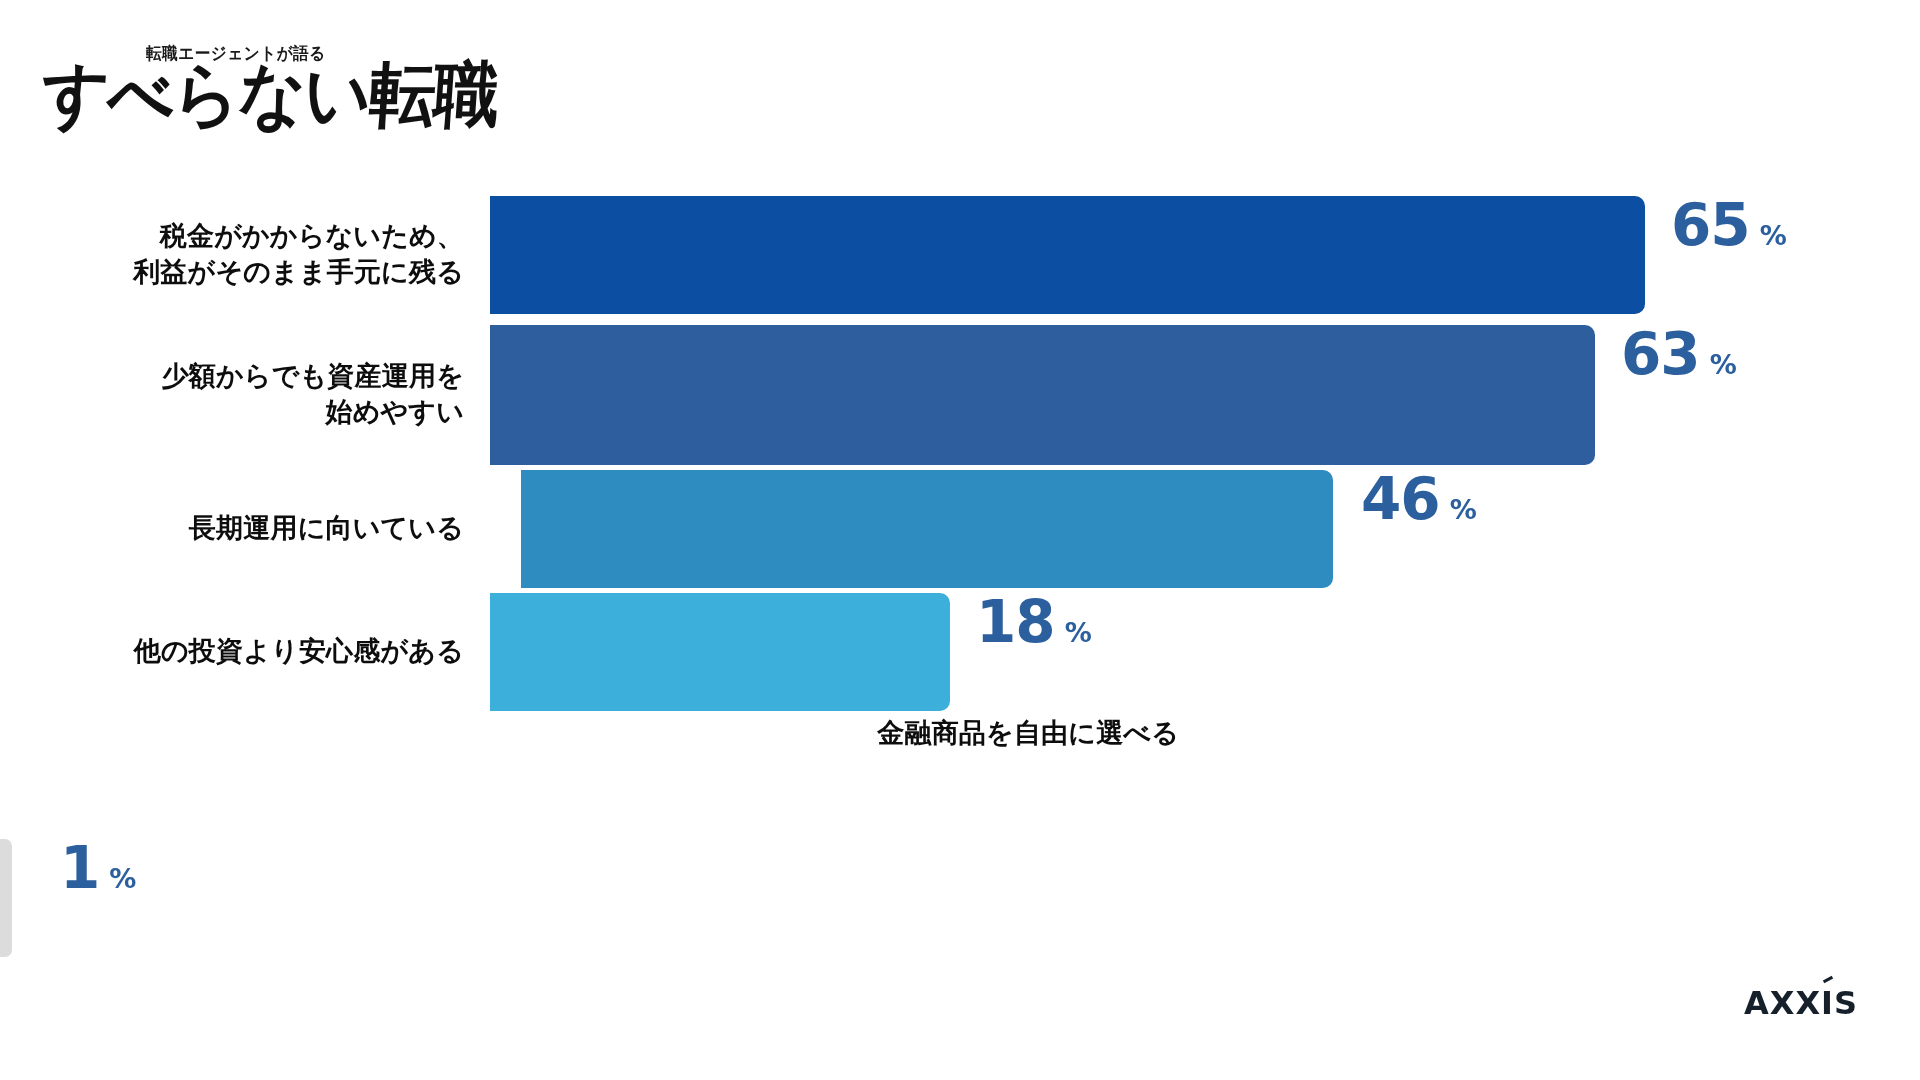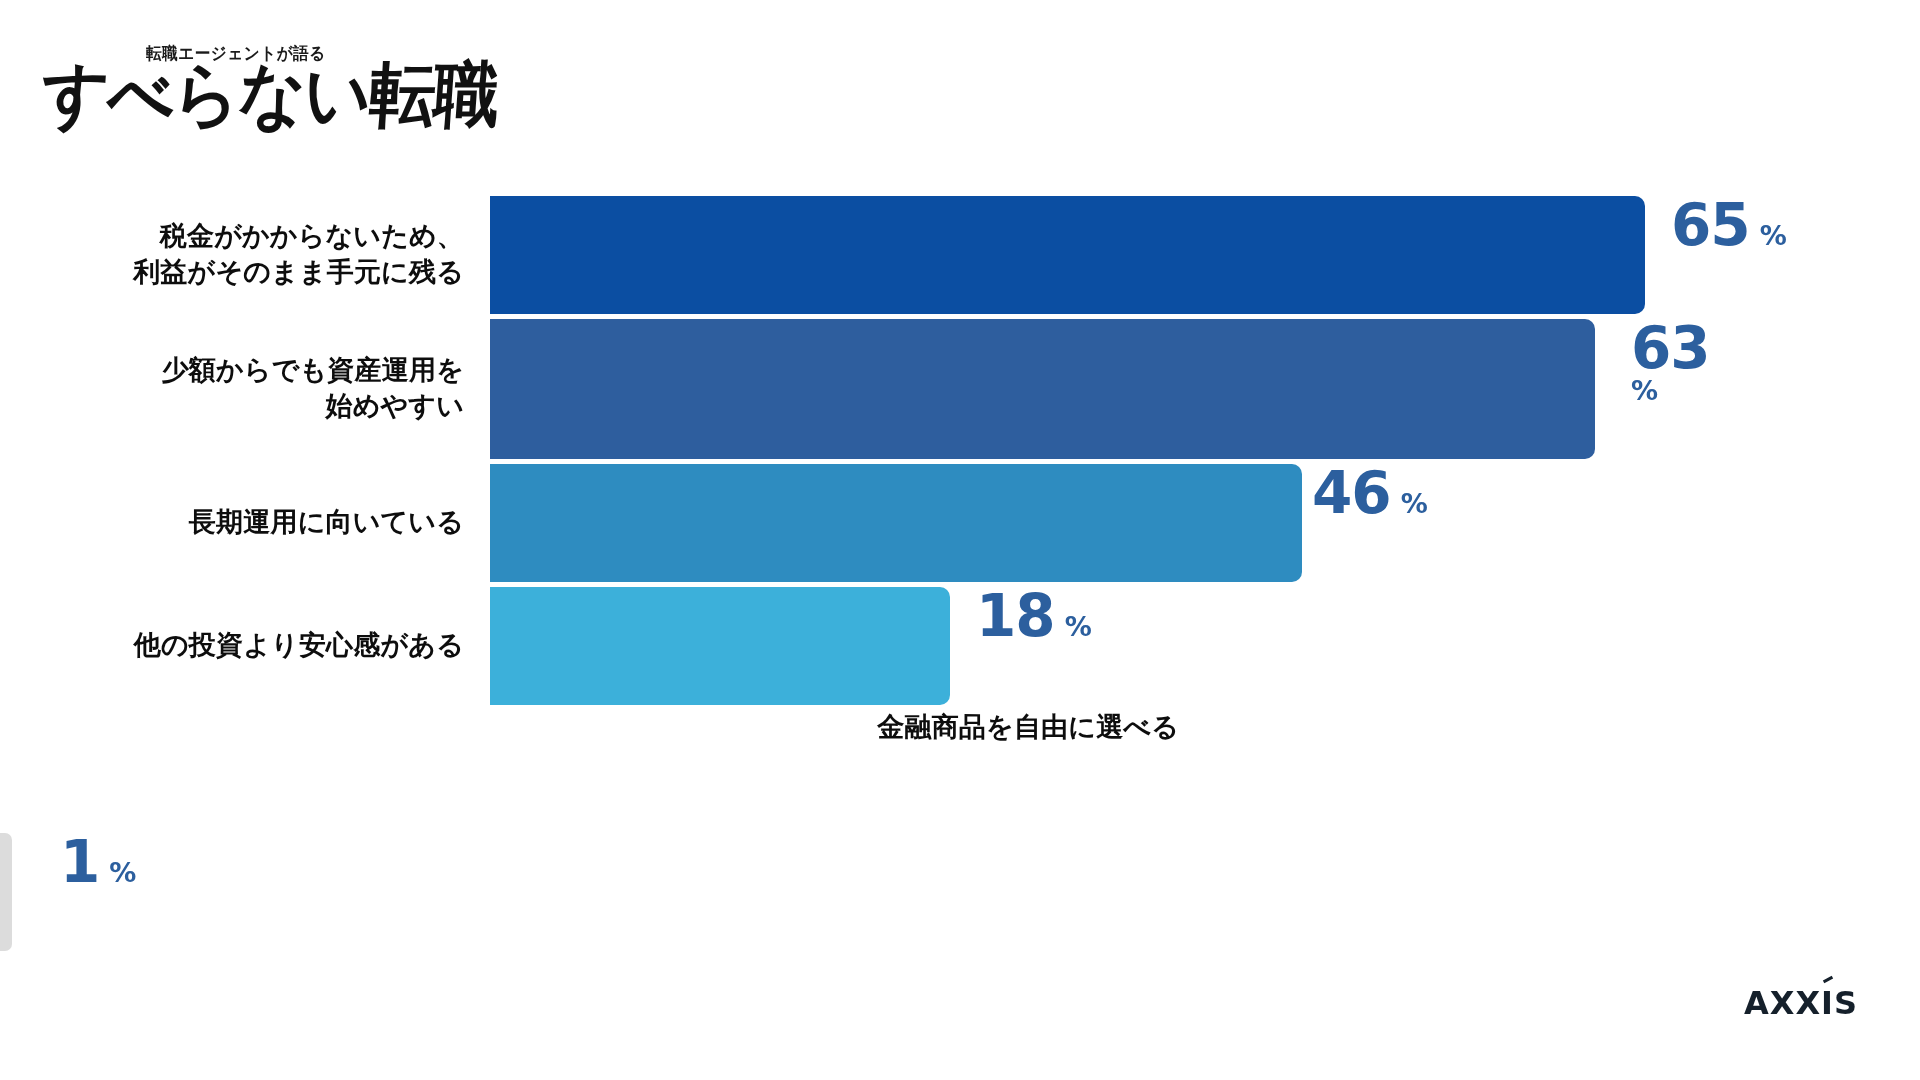--- a/index.html
+++ b/index.html
@@ -138,47 +138,47 @@
 </style>
 </head>
 <body>
 
 <div id="brand-logo">
   <div class="logo-kicker">転職エージェントが語る</div>
   <div class="logo-main">すべらない転職</div>
 </div>
 
 <div id="chart">
-    <div class="bar-row" style="height: 118px; margin-bottom: 5px;">
+    <div class="bar-row" style="height: 118px; margin-bottom: 11px;">
       <div class="row-label">税金がかからないため、
 利益がそのまま手元に残る</div>
       <div class="bar-area">
         <div class="bar" style="width: 1155px; background: rgb(11, 78, 162);"></div>
         <div class="value" style="margin-left: 26px; color: rgb(44, 95, 158);">
           <span class="num">65</span>
           <span class="pct">%</span>
         </div>
       </div>
     </div>
     <div class="bar-row" style="height: 140px; margin-bottom: 5px;">
       <div class="row-label">少額からでも資産運用を
 始めやすい</div>
       <div class="bar-area">
         <div class="bar" style="width: 1105px; background: rgb(46, 94, 158);"></div>
-        <div class="value" style="margin-left: 26px; color: rgb(44, 95, 158); flex-direction: column;">
+        <div class="value" style="margin-left: 26px; color: rgb(44, 95, 158);">
           <span class="num">63</span>
           <span class="pct">%</span>
         </div>
       </div>
     </div>
-    <div class="bar-row" style="height: 118px; margin-bottom: 5px;">
+    <div class="bar-row" style="height: 118px; margin-bottom: 5px; gap: 31px;">
       <div class="row-label">長期運用に向いている</div>
       <div class="bar-area">
         <div class="bar" style="width: 812px; background: rgb(46, 140, 192);"></div>
-        <div class="value" style="margin-left: 10px; color: rgb(44, 95, 158);">
+        <div class="value" style="margin-left: 28px; color: rgb(44, 95, 158);">
           <span class="num">46</span>
           <span class="pct">%</span>
         </div>
       </div>
     </div>
     <div class="bar-row" style="height: 118px; margin-bottom: 5px;">
       <div class="row-label">他の投資より安心感がある</div>
       <div class="bar-area">
         <div class="bar" style="width: 460px; background: rgb(60, 176, 218);"></div>
         <div class="value" style="margin-left: 26px; color: rgb(44, 95, 158);">

